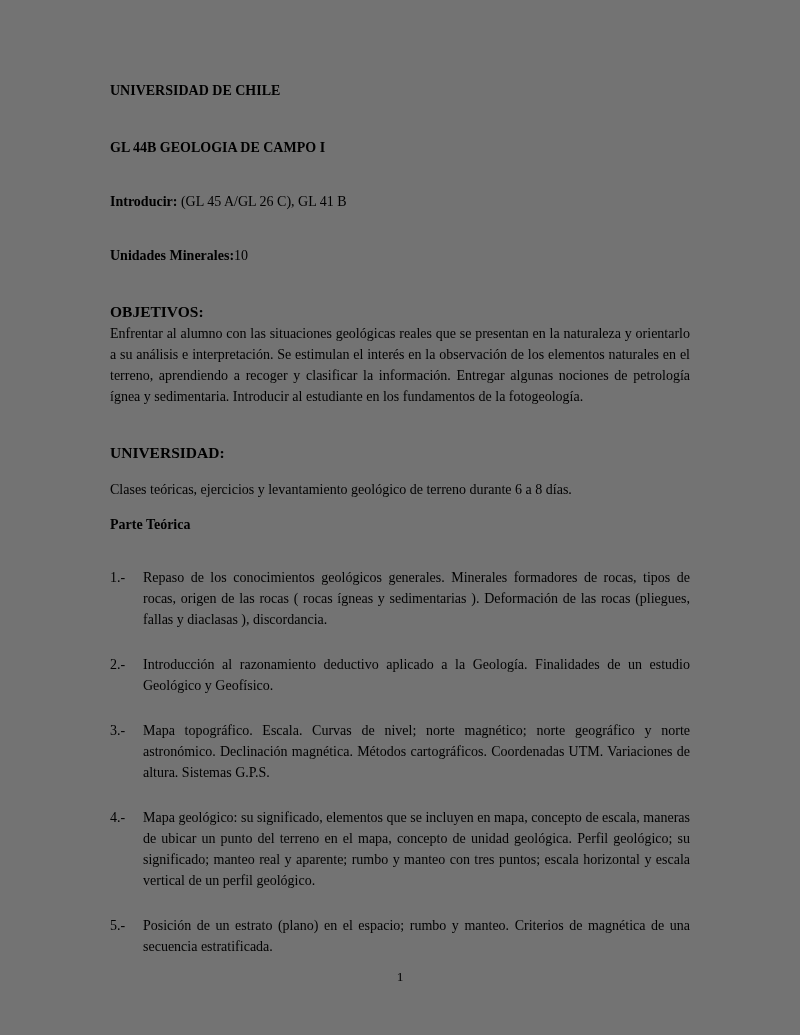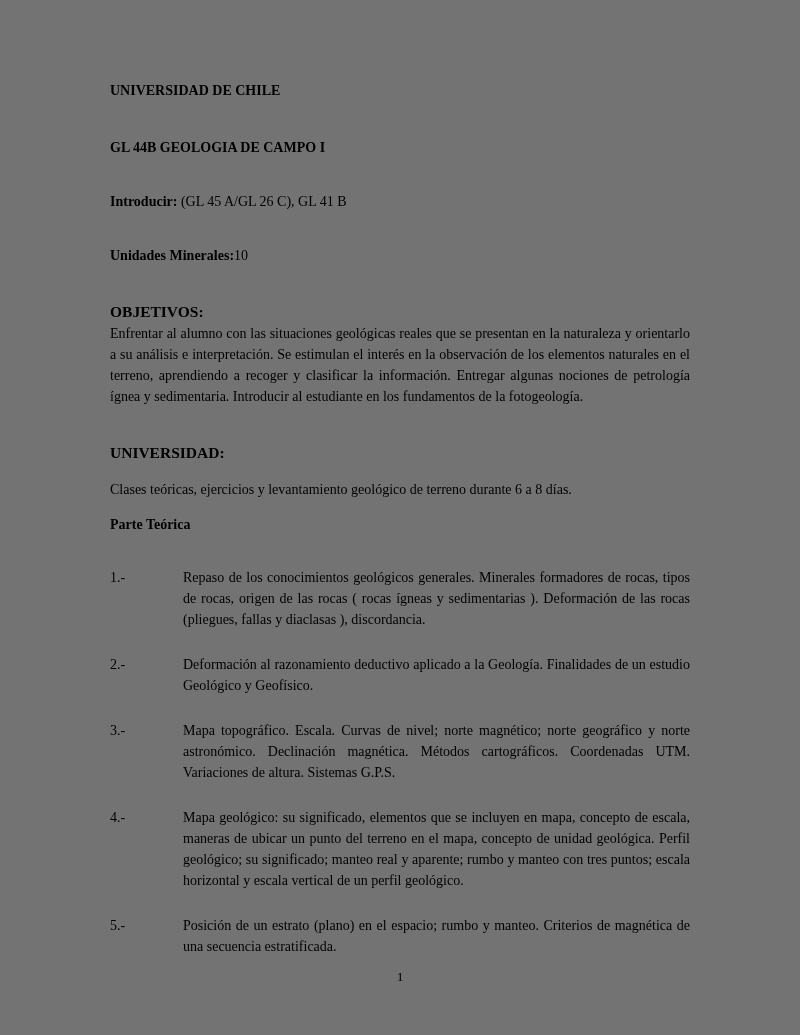--- a/index.html
+++ b/index.html
@@ -55,21 +55,20 @@
   .list-item {
     display: flex;
     margin-top: 24px;
   }
   .list-item .num {
     flex: 0 0 33px;
   }
   .list-item .txt {
     flex: 1;
     text-align: justify;
-    margin-left: 40px;
   }
   .page-number {
     position: absolute;
     left: 0;
     right: 0;
     top: 966px;
     text-align: center;
     font-size: 13.5px;
   }
 </style>
@@ -98,21 +97,21 @@
 
   <div class="list">
 
     <div class="list-item">
       <span class="num">1.-</span>
       <span class="txt">Repaso de los conocimientos geológicos  generales.  Minerales formadores de rocas, tipos de rocas, origen de las rocas ( rocas ígneas y sedimentarias ).  Deformación de las rocas (pliegues, fallas y diaclasas ), discordancia.</span>
     </div>
 
     <div class="list-item">
       <span class="num">2.-</span>
-      <span class="txt">Deformación al razonamiento deductivo  aplicado a la Geología. Finalidades de un estudio Geológico y Geofísico.</span>
+      <span class="txt">Introducción al razonamiento deductivo  aplicado a la Geología. Finalidades de un estudio Geológico y Geofísico.</span>
     </div>
 
     <div class="list-item">
       <span class="num">3.-</span>
       <span class="txt">Mapa topográfico. Escala. Curvas de nivel; norte magnético; norte geográfico y norte astronómico.  Declinación magnética. Métodos cartográficos. Coordenadas UTM. Variaciones de altura. Sistemas  G.P.S.</span>
     </div>
 
     <div class="list-item">
       <span class="num">4.-</span>
       <span class="txt">Mapa geológico: su significado, elementos que se incluyen en mapa, concepto de escala, maneras de ubicar un punto del terreno en el mapa, concepto de unidad geológica.   Perfil geológico; su significado;  manteo real y aparente; rumbo y manteo con tres puntos; escala horizontal y escala vertical de un perfil geológico.</span>

